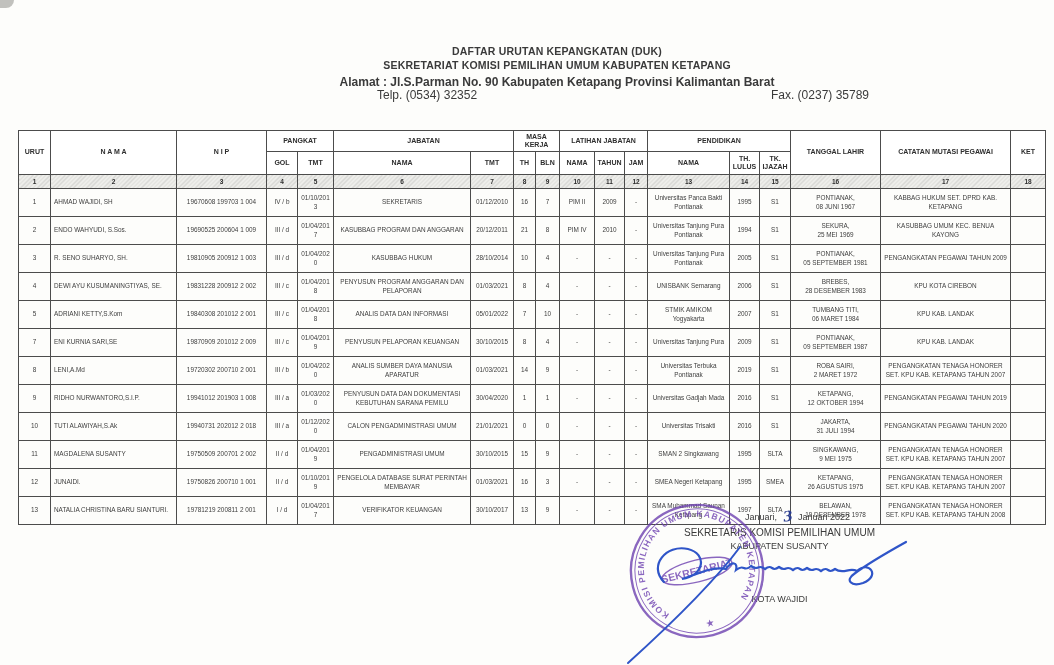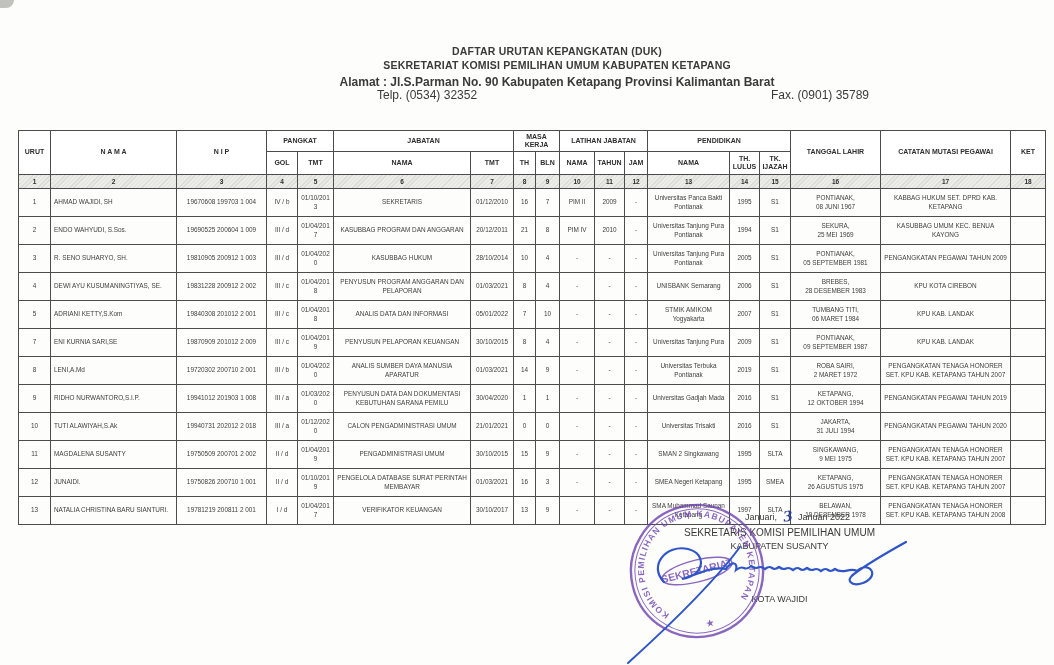--- a/index.html
+++ b/index.html
@@ -60,21 +60,21 @@
 <div class="page">
   <div class="corner-artifact"></div>
 
   <div class="letterhead">
     <div class="doc-title">DAFTAR URUTAN KEPANGKATAN (DUK)</div>
     <div class="doc-subtitle">SEKRETARIAT KOMISI PEMILIHAN UMUM KABUPATEN KETAPANG</div>
     <div class="doc-address">Alamat  : Jl.S.Parman No. 90 Kabupaten Ketapang Provinsi Kalimantan Barat</div>
   </div>
   <div class="telfax">
     <span>Telp. (0534) 32352</span>
-    <span>Fax. (0901) 35789</span>
+    <span>Fax. (0237) 35789</span>
   </div>
 
   <table class="duk-table">
     <colgroup>
       <col style="width:32px">
         <col style="width:126px">
         <col style="width:90px">
       <col style="width:31px">
         <col style="width:36px">
         <col style="width:137px">

